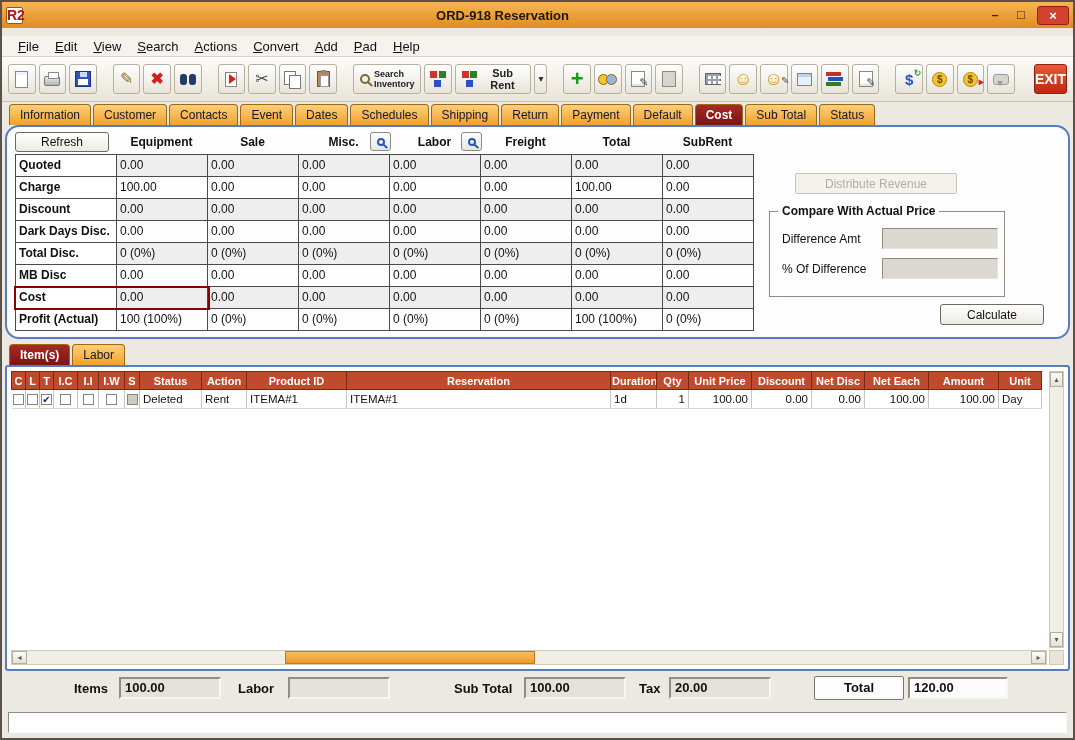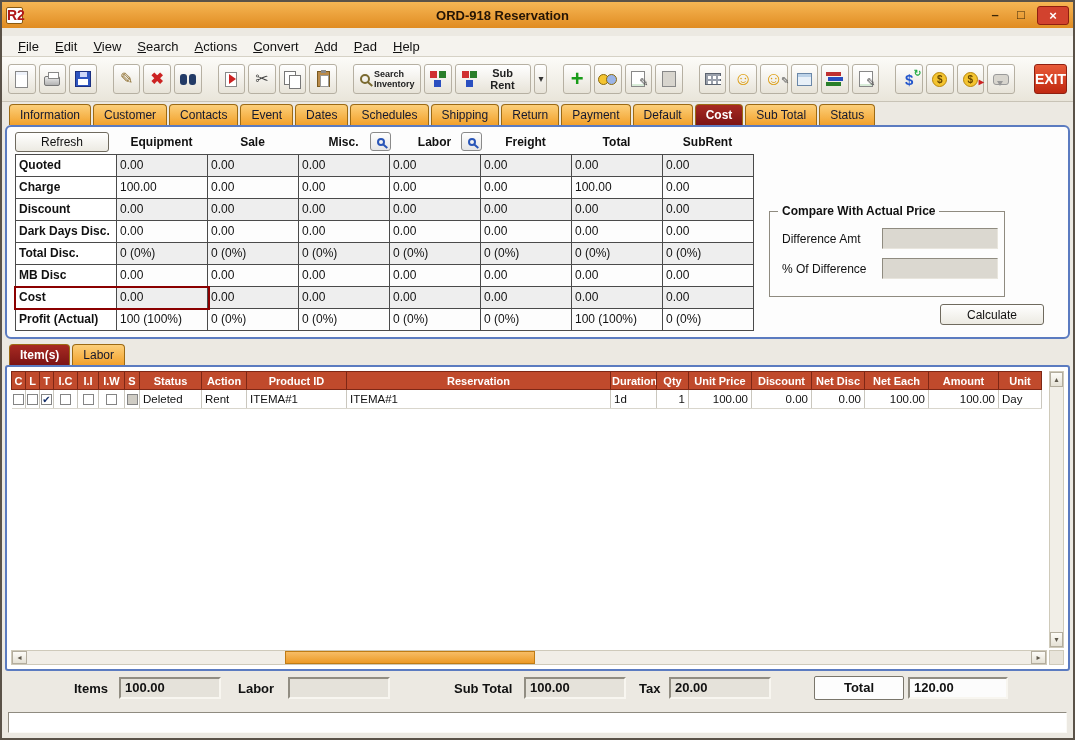--- a/index.html
+++ b/index.html
@@ -81,21 +81,21 @@
   .comment-icon::after { content:""; position:absolute; left:3px; bottom:-5px; border:3px solid transparent; border-top:5px solid #9a9a9a; }
   .exit-btn { width:36px; height:30px; background:linear-gradient(#e85a38,#c02810); border:1px solid #8f1f10; border-radius:3px; color:#fff; font-weight:bold; font-size:14px; font-family:inherit; }
 
   
   .tabbar { height:23px; display:flex; align-items:flex-end; padding-left:7px; flex:0 0 auto; }
   .tabbar.sub { margin-top:3px; }
   .tab { background:linear-gradient(#fccf7a,#f2a12b); border:1px solid #9c6a14; border-bottom:none; border-radius:4px 4px 0 0; padding:3px 10px 3px; font-size:12px; color:#14182e; margin-right:2px; white-space:nowrap; }
   .tab.active { background:linear-gradient(#a82a22,#7c1414); color:#fff; font-weight:bold; }
 
   
-  .cost-panel { height:214px; margin:0 3px; border:2px solid #5b7bc0; border-radius:6px; background:#fdfdfd; position:relative; padding:3px 8px; flex:0 0 auto; }
+  .cost-panel { height:214px; margin:0 3px; border:2px solid #5b7bc0; border-radius:14px; background:#fdfdfd; position:relative; padding:3px 8px; flex:0 0 auto; }
   .cost-header { display:grid; grid-template-columns:101px repeat(7,91px); height:24px; align-items:center; width:739px; }
   .ch-cell { position:relative; display:flex; align-items:center; justify-content:center; font-weight:bold; font-size:12px; color:#111; height:24px; }
   .ch-cell.refresh-wrap { justify-content:flex-start; }
   .push-btn { border:1px solid #6f6a5e; border-radius:3px; background:linear-gradient(#ffffff,#eceae2); font-size:12px; height:20px; font-family:inherit; color:#111; }
   .refresh-btn { width:94px; }
   .mag-btn { position:absolute; right:-2px; top:2px; width:21px; height:19px; border:1px solid #8a8a8a; border-radius:3px; background:linear-gradient(#fff,#e6e6e6); display:flex; align-items:center; justify-content:center; }
   .cost-grid-wrap { position:relative; width:739px; }
   .cost-grid { display:grid; grid-template-columns:101px repeat(7,91px); border-top:1px solid #4a4a4a; border-left:1px solid #4a4a4a; width:739px; }
   .cg-cell { height:22px; line-height:20px; border-right:1px solid #4a4a4a; border-bottom:1px solid #4a4a4a; padding:0 3px; font-size:12px; color:#111; overflow:hidden; white-space:nowrap; }
   .cg-label { font-weight:bold; background:#fff; }
@@ -385,20 +385,21 @@
           <div class="cg-cell cg-val small">100 (100%)</div>
           <div class="cg-cell cg-val small">0 (0%)</div>
           <div class="cg-cell cg-val small">0 (0%)</div>
           <div class="cg-cell cg-val small">0 (0%)</div>
           <div class="cg-cell cg-val small">0 (0%)</div>
           <div class="cg-cell cg-val small">100 (100%)</div>
           <div class="cg-cell cg-val small">0 (0%)</div>
         </div>
       <div class="cost-highlight"></div>
     </div>
+    <button class="distribute-btn">Distribute Revenue</button>
     <div class="group-box">
       <span class="group-legend">Compare With Actual Price</span>
       <span class="cmp-label" style="top:20px">Difference Amt</span>
       <span class="cmp-input" style="top:16px"></span>
       <span class="cmp-label" style="top:50px">% Of Difference</span>
       <span class="cmp-input" style="top:46px"></span>
     </div>
     <button class="push-btn calc-btn">Calculate</button>
   </div>
 

